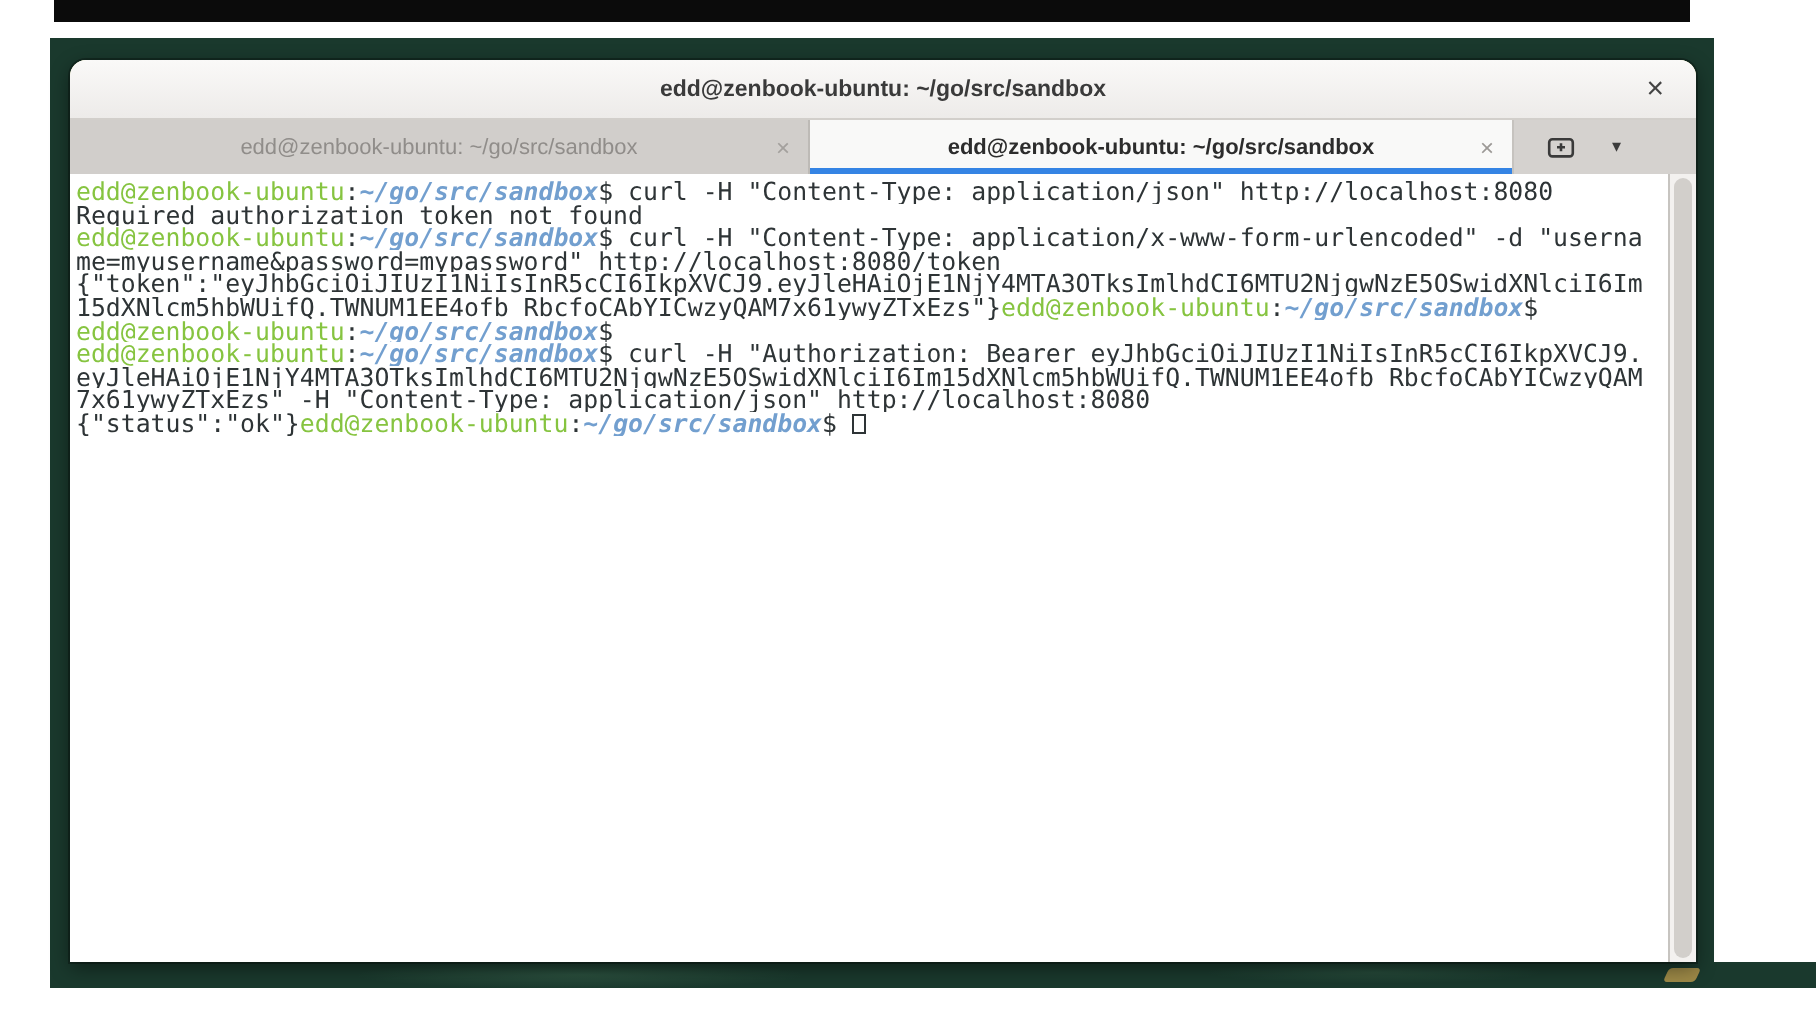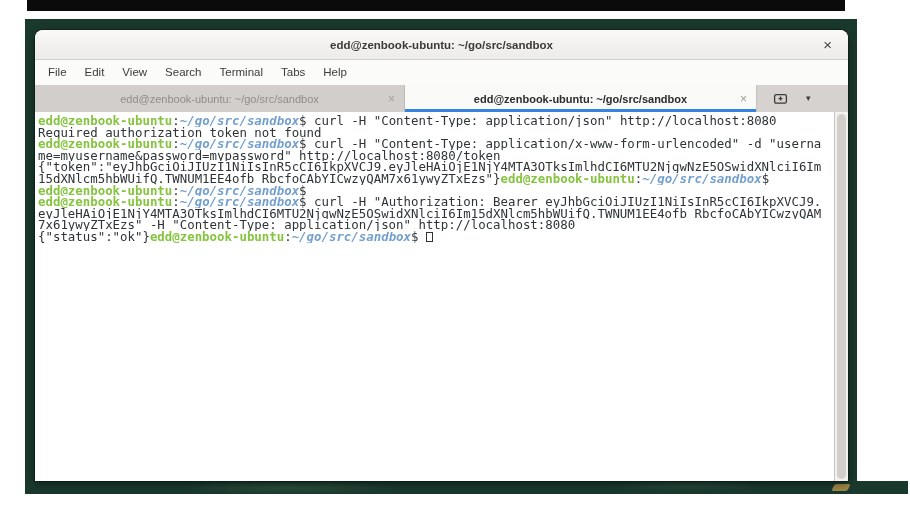--- a/index.html
+++ b/index.html
@@ -57,21 +57,21 @@
   .tab-extras { flex:1; display:flex; align-items:center; padding-left:16px; gap:18px; }
   .newtab-btn { display:flex; align-items:center; }
   .tab-menu-btn { font-size:9px; color:#3c3c3c; line-height:1; }
 
   
   .terminal { position:relative; flex:1; background:var(--termbg,#ffffff); overflow:hidden;
     padding:3px 0 0 3px; }
   .term-text { font-family:"DejaVu Sans Mono", monospace; font-size:12.4px;
     line-height:11.6px; color:var(--fg,#2e3436); white-space:pre; }
   .term-line { height:11.6px; overflow:hidden; }
-  .seg-user { color:var(--green,#86c440); font-weight:700; }
+  .seg-user { color:var(--green,#86c440); font-weight:400; }
   .seg-path { color:var(--blue,#729fcf); font-weight:700;font-style:italic; }
   .seg-plain { color:var(--fg,#2e3436); }
   .term-cursor { display:inline-block; width:7px; height:10px;
     border:1px solid #2e3436; background:transparent; vertical-align:-1px; }
 
   .scrollbar { position:absolute; right:0; top:0; bottom:0; width:14px;
     background:#f3f1ef; border-left:1px solid #c7c4c0; }
   .scroll-thumb { position:absolute; left:2px; right:2px; top:2px; bottom:2px;
     background:#d2cfcb; border-radius:5px; }
 </style>
@@ -86,29 +86,20 @@
     <div class="wallpaper-highlight"></div>
   </div>
 
   <div class="window">
 
     <div class="titlebar">
       <span class="title-text">edd@zenbook-ubuntu: ~/go/src/sandbox</span>
       <span class="close-btn">×</span>
     </div>
 
-    <div class="menubar">
-      <span class="menu-item">File</span>
-      <span class="menu-item">Edit</span>
-      <span class="menu-item">View</span>
-      <span class="menu-item">Search</span>
-      <span class="menu-item">Terminal</span>
-      <span class="menu-item">Tabs</span>
-      <span class="menu-item">Help</span>
-    </div>
 
     <div class="tabbar">
       <div class="tab inactive">
         <span class="tab-label">edd@zenbook-ubuntu: ~/go/src/sandbox</span>
         <span class="tab-close">×</span>
       </div>
       <div class="tab active">
         <span class="tab-label">edd@zenbook-ubuntu: ~/go/src/sandbox</span>
         <span class="tab-close">×</span>
       </div>

